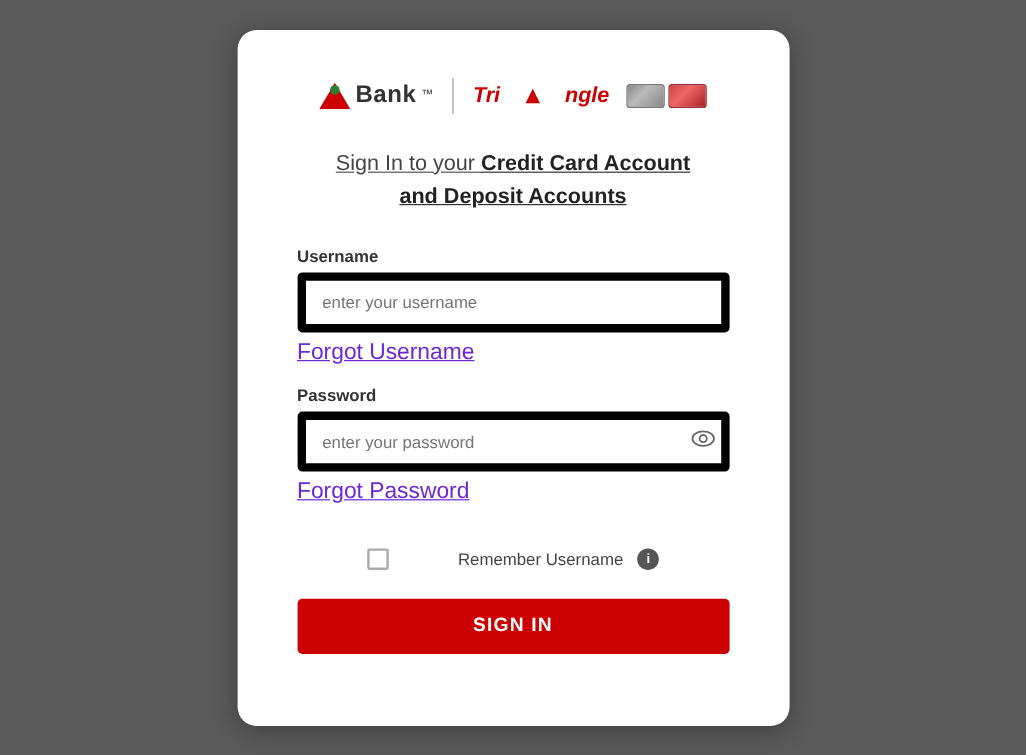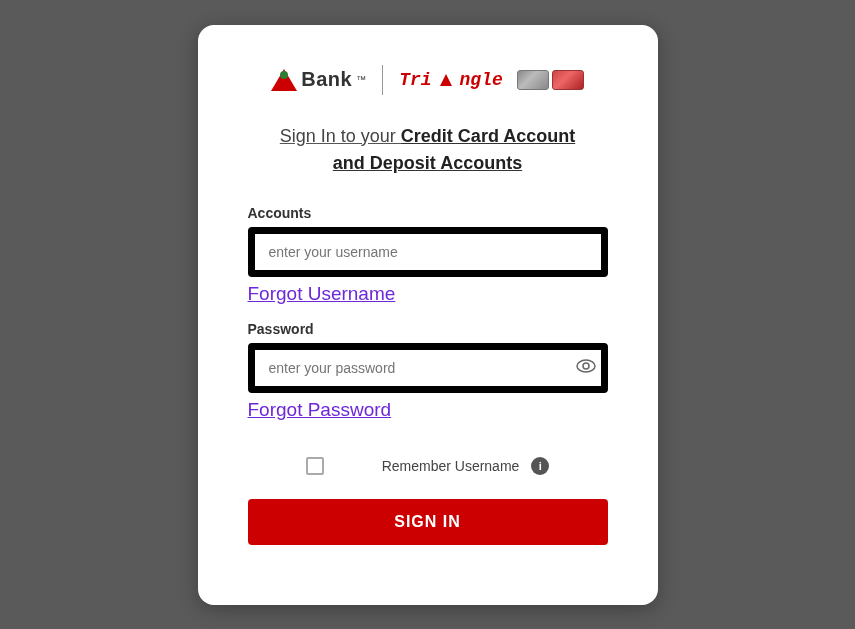--- a/index.html
+++ b/index.html
@@ -54,22 +54,21 @@
     .divider-vertical {
       width: 1px;
       height: 30px;
       background-color: #999;
       margin: 0 8px;
     }
 
     .triangle-logo {
       display: flex;
       align-items: center;
-      gap: 7px;
-      font-family: Liberation Mono, monospace;
+      gap: 20px;
     }
 
     .card-image {
       display: flex;
       gap: 3px;
       margin-left: 6px;
     }
 
     .card-chip {
       width: 32px;
@@ -244,21 +243,21 @@
   <div class="heading">
     <div>
       <span class="heading-normal">Sign In to your </span><span class="heading-bold">Credit Card Account</span>
     </div>
     <div>
       <span class="heading-bold">and Deposit Accounts</span>
     </div>
   </div>
 
   <div class="form-group">
-    <label class="form-label">Accounts</label>
+    <label class="form-label">Username</label>
     <div class="input-wrapper">
       <input type="text" class="form-input" placeholder="enter your username" style="">
     </div>
     <a class="forgot-link">Forgot Username</a>
   </div>
 
   <div class="form-group">
     <label class="form-label">Password</label>
     <div class="input-wrapper">
       <input type="password" class="form-input" style="padding-right: 40px;" placeholder="enter your password">

